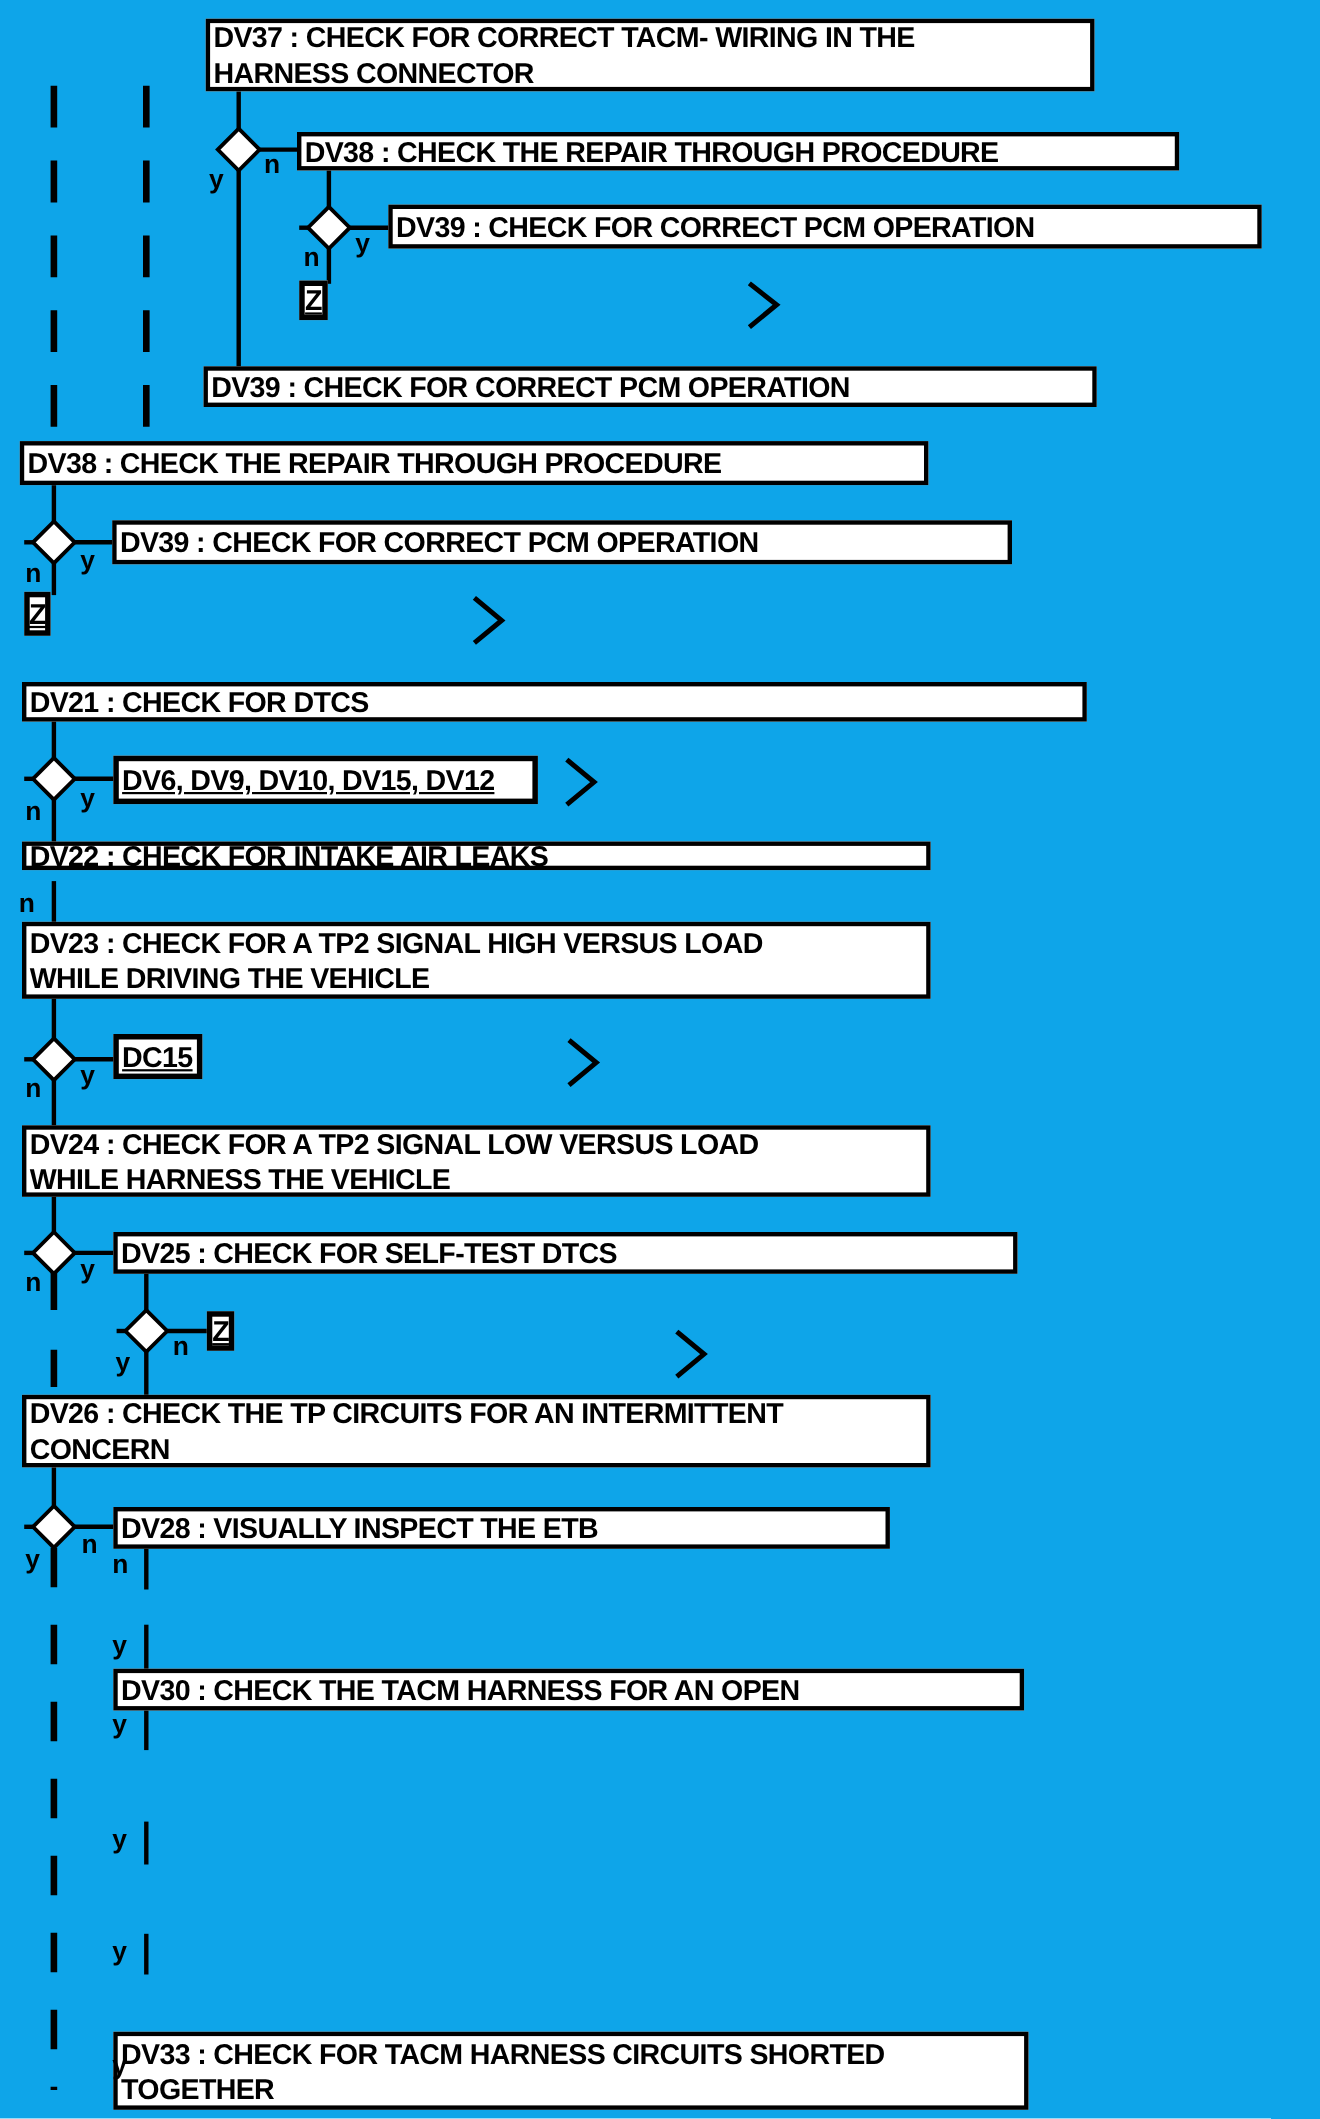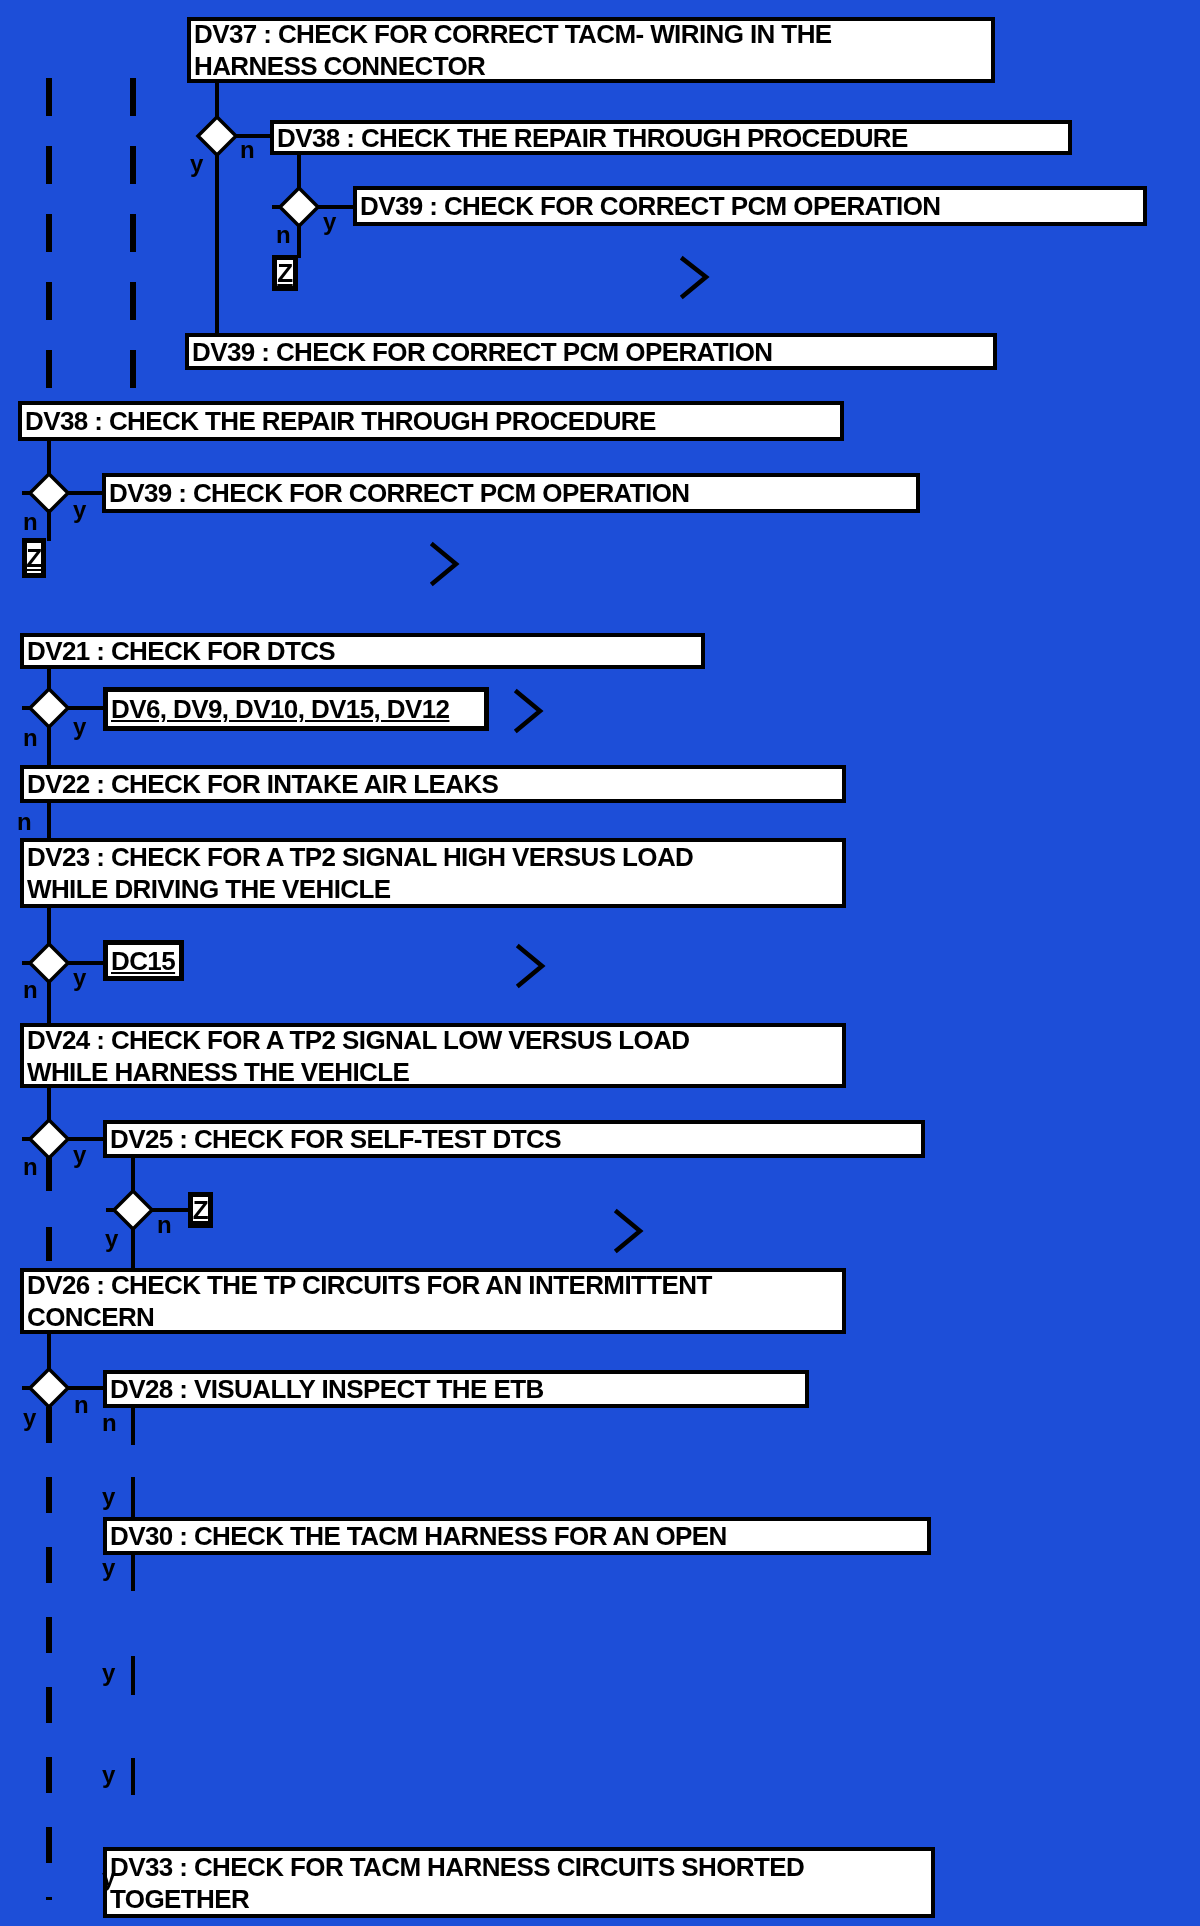--- a/index.html
+++ b/index.html
@@ -1,16 +1,16 @@
 <!DOCTYPE html>
 <html><head>
 <meta charset="utf-8">
 <style>
   html,body{margin:0;padding:0;background:#ffffff;}
-  .page{position:relative;width:1200px;height:1926px;background:#1d4ed8;overflow:hidden;
+  .page{position:relative;width:1200px;height:1926px;background:#0ea5e9;overflow:hidden;
         font-family:"Liberation Sans",sans-serif;color:#000;}
   .layer{position:absolute;left:0;top:0;}
   .box{position:absolute;background:#fff;border:4px solid #000;box-sizing:border-box;
        display:flex;align-items:center;justify-content:flex-start;
        font-weight:bold;font-size:26px;line-height:32px;letter-spacing:-0.6px;
        padding-left:3px;white-space:pre-line;z-index:3;}
   .ref{border-width:5px;text-decoration:underline;}
   .zbox{justify-content:center;padding-left:0;}
   .lbl{position:absolute;font-weight:bold;font-size:24px;line-height:24px;z-index:4;}
 </style>
@@ -92,23 +92,23 @@
 HARNESS CONNECTOR</div>
   <div class="box" style="left:270px;top:120px;width:802px;height:35px;">DV38 : CHECK THE REPAIR THROUGH PROCEDURE</div>
   <div class="box" style="left:353px;top:186px;width:794px;height:40px;">DV39 : CHECK FOR CORRECT PCM OPERATION</div>
   <div class="box ref zbox" style="left:272px;top:255px;width:26px;height:36px;">Z</div>
 
   <div class="box" style="left:185px;top:333px;width:812px;height:37px;">DV39 : CHECK FOR CORRECT PCM OPERATION</div>
   <div class="box" style="left:18px;top:401px;width:826px;height:40px;">DV38 : CHECK THE REPAIR THROUGH PROCEDURE</div>
   <div class="box" style="left:102px;top:473px;width:818px;height:40px;">DV39 : CHECK FOR CORRECT PCM OPERATION</div>
   <div class="box ref zbox" style="left:22px;top:538px;width:24px;height:40px;">Z</div>
 
-  <div class="box" style="left:20px;top:620px;width:685px;height:36px;margin-top:13px;">DV21 : CHECK FOR DTCS</div>
+  <div class="box" style="left:20px;top:620px;width:968px;height:36px;">DV21 : CHECK FOR DTCS</div>
   <div class="box ref" style="left:103px;top:687px;width:386px;height:44px;">DV6, DV9, DV10, DV15, DV12</div>
-  <div class="box" style="left:20px;top:765px;width:826px;height:38px;">DV22 : CHECK FOR INTAKE AIR LEAKS</div>
+  <div class="box" style="left:20px;top:765px;width:826px;height:26px;">DV22 : CHECK FOR INTAKE AIR LEAKS</div>
   <div class="box" style="left:20px;top:838px;width:826px;height:70px;">DV23 : CHECK FOR A TP2 SIGNAL HIGH VERSUS LOAD
 WHILE DRIVING THE VEHICLE</div>
   <div class="box ref" style="left:103px;top:940px;width:81px;height:41px;">DC15</div>
   <div class="box" style="left:20px;top:1023px;width:826px;height:65px;">DV24 : CHECK FOR A TP2 SIGNAL LOW VERSUS LOAD
 WHILE HARNESS THE VEHICLE</div>
   <div class="box" style="left:103px;top:1120px;width:822px;height:38px;">DV25 : CHECK FOR SELF-TEST DTCS</div>
   <div class="box ref zbox" style="left:188px;top:1192px;width:25px;height:36px;">Z</div>
   <div class="box" style="left:20px;top:1268px;width:826px;height:66px;">DV26 : CHECK THE TP CIRCUITS FOR AN INTERMITTENT
 CONCERN</div>
 

